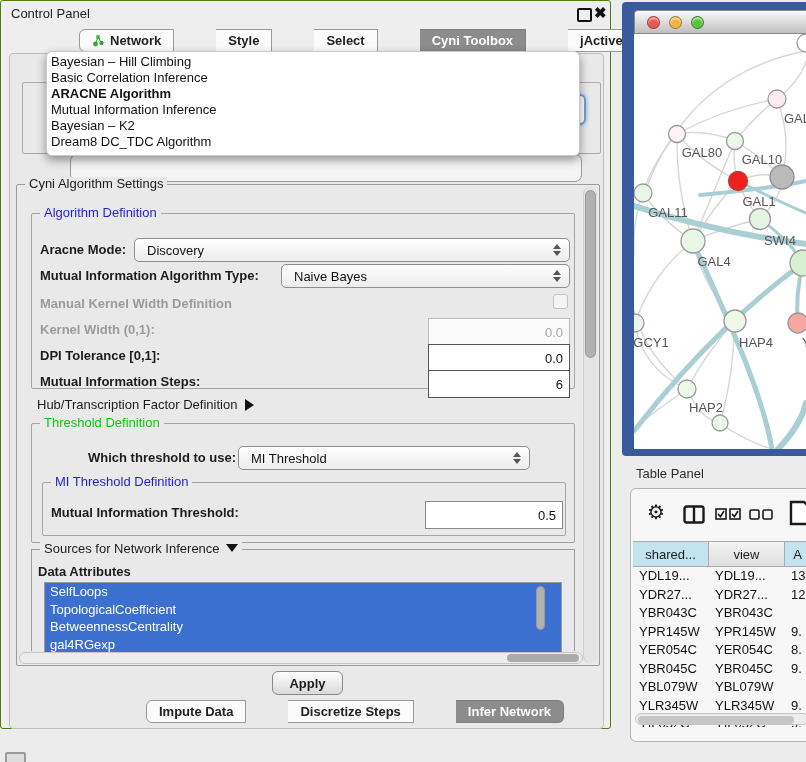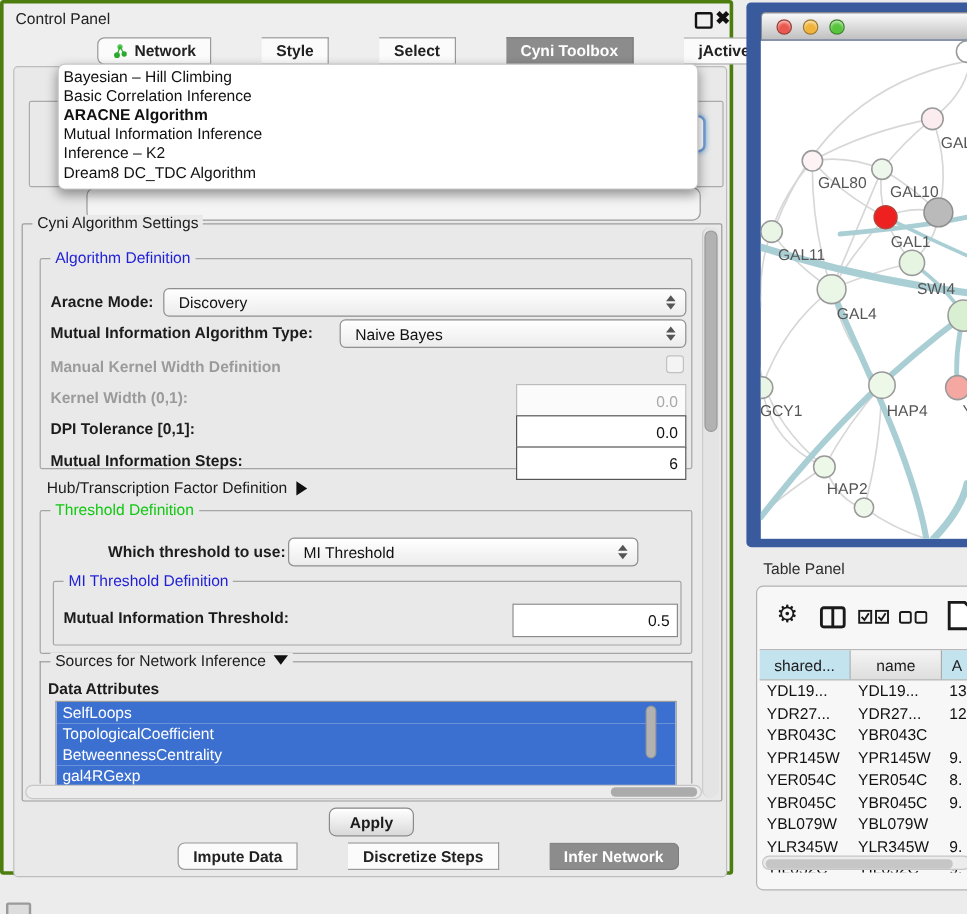--- a/index.html
+++ b/index.html
@@ -1,21 +1,21 @@
 <!DOCTYPE html>
 <html><head>
 <meta charset="utf-8">
 <style>
   html,body{margin:0;padding:0;}
   body{width:806px;height:762px;overflow:hidden;background:#ececec;
        font-family:"Liberation Sans",sans-serif;font-size:13px;color:#1c1c1c;position:relative;}
   .abs{position:absolute;}
 
   
-  #cpanel{left:0;top:8;width:611px;height:729px;background:#eeeeee;border:3px solid #4d7c0f;border-radius:3px;box-sizing:border-box;}
+  #cpanel{left:0;top:8;width:611px;height:729px;background:#eeeeee;border:1px solid #4d7c0f;border-radius:3px;box-sizing:border-box;}
   #cpanel-titlebar{left:0;top:0;width:100%;height:24px;}
   #cpanel-title{left:10px;top:5px;color:#222;}
   #cp-restore{left:576px;top:7px;width:11px;height:10px;border:2px solid #111;border-radius:2px;}
   #cp-close{left:593px;top:3px;font-size:15px;font-weight:bold;color:#111;}
 
   
   .tabbar{display:flex;height:23px;gap:42px;}
   #top-tabs{left:78px;top:28px;}
   .tab{display:flex;align-items:center;gap:5px;padding:0 12px;background:#fbfbfb;border:1px solid #9a9a9a;border-left:none;
        font-weight:bold;color:#222;white-space:nowrap;}
@@ -147,21 +147,21 @@
     <div class="abs ghost-group"></div>
     <div class="abs ghost-combo-focus"></div>
     <div class="abs ghost-combo"></div>
 
     <div class="abs" id="popup">
       <div id="popup-items">
           <div class="item">Bayesian – Hill Climbing</div>
           <div class="item">Basic Correlation Inference</div>
           <div class="item bold">ARACNE Algorithm</div>
           <div class="item">Mutual Information Inference</div>
-          <div class="item">Inference – K2</div>
+          <div class="item">Bayesian – K2</div>
           <div class="item">Dream8 DC_TDC Algorithm</div>
         </div>
     </div>
 
     <div class="abs group" style="left:6px;top:130px;width:584px;height:482px;">
       <span class="gtitle">Cyni Algorithm Settings</span>
 
       <div class="abs vtrack" style="right:2px;top:2px;width:13px;height:476px;">
         <div class="abs vthumb" style="left:1px;top:3px;width:11px;height:168px;"></div>
       </div>
@@ -341,21 +341,21 @@
     <rect x="1" y="1" width="9" height="9" rx="1.5" fill="none" stroke="#1a1a1a" stroke-width="1.6"></rect>
     <rect x="14" y="1" width="9" height="9" rx="1.5" fill="none" stroke="#1a1a1a" stroke-width="1.6"></rect>
   </svg>
   <svg class="abs" style="left:158px;top:11px;" width="24" height="26">
     <path d="M2,2 h13 l7,7 v15 h-20 z" fill="#fff" stroke="#1a1a1a" stroke-width="2.4"></path>
   </svg>
 
   <div class="abs" id="ttable">
     <div class="thead" id="thead">
         <div class="th hl" style="width: 76px; flex: 0 0 auto;">shared...</div>
-        <div class="th" style="width: 76px; flex: 0 0 auto;">name</div>
+        <div class="th" style="width: 76px; flex: 0 0 auto;">view</div>
         <div class="th hl" style="width: 60px; flex: 1 1 0%;">A</div>
       </div>
     <div id="tbody" style="overflow:hidden;height:160px;">
         <div class="trow">
           <div class="td" style="width: 76px; flex: 0 0 auto;">YDL19...</div>
           <div class="td" style="width: 76px; flex: 0 0 auto;">YDL19...</div>
           <div class="td" style="width: 60px; flex: 1 1 0%;">13</div>
         </div>
         <div class="trow">
           <div class="td" style="width: 76px; flex: 0 0 auto;">YDR27...</div>

